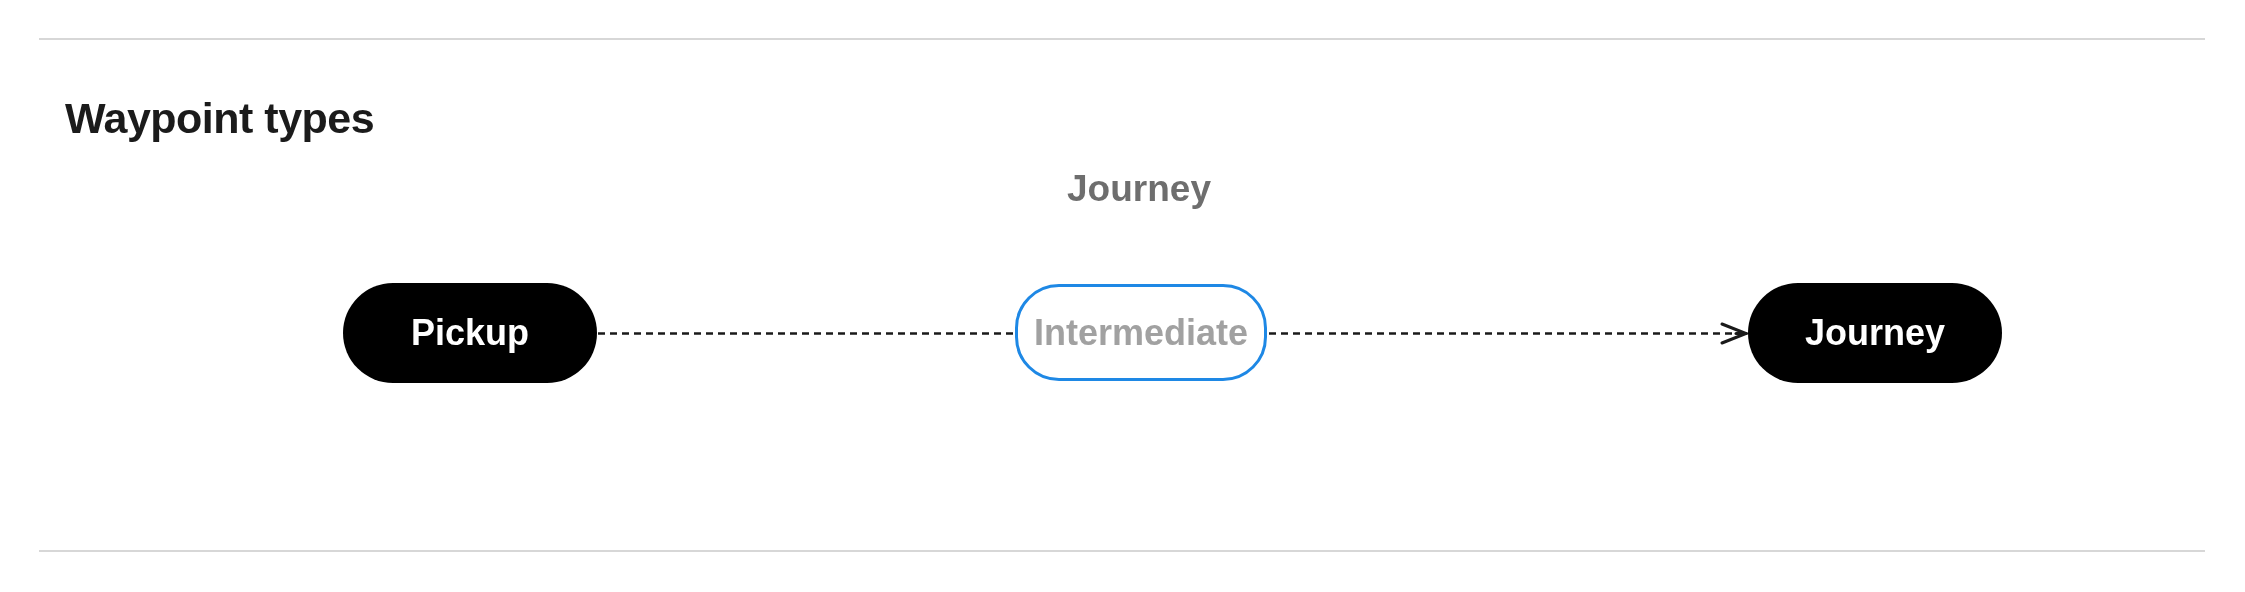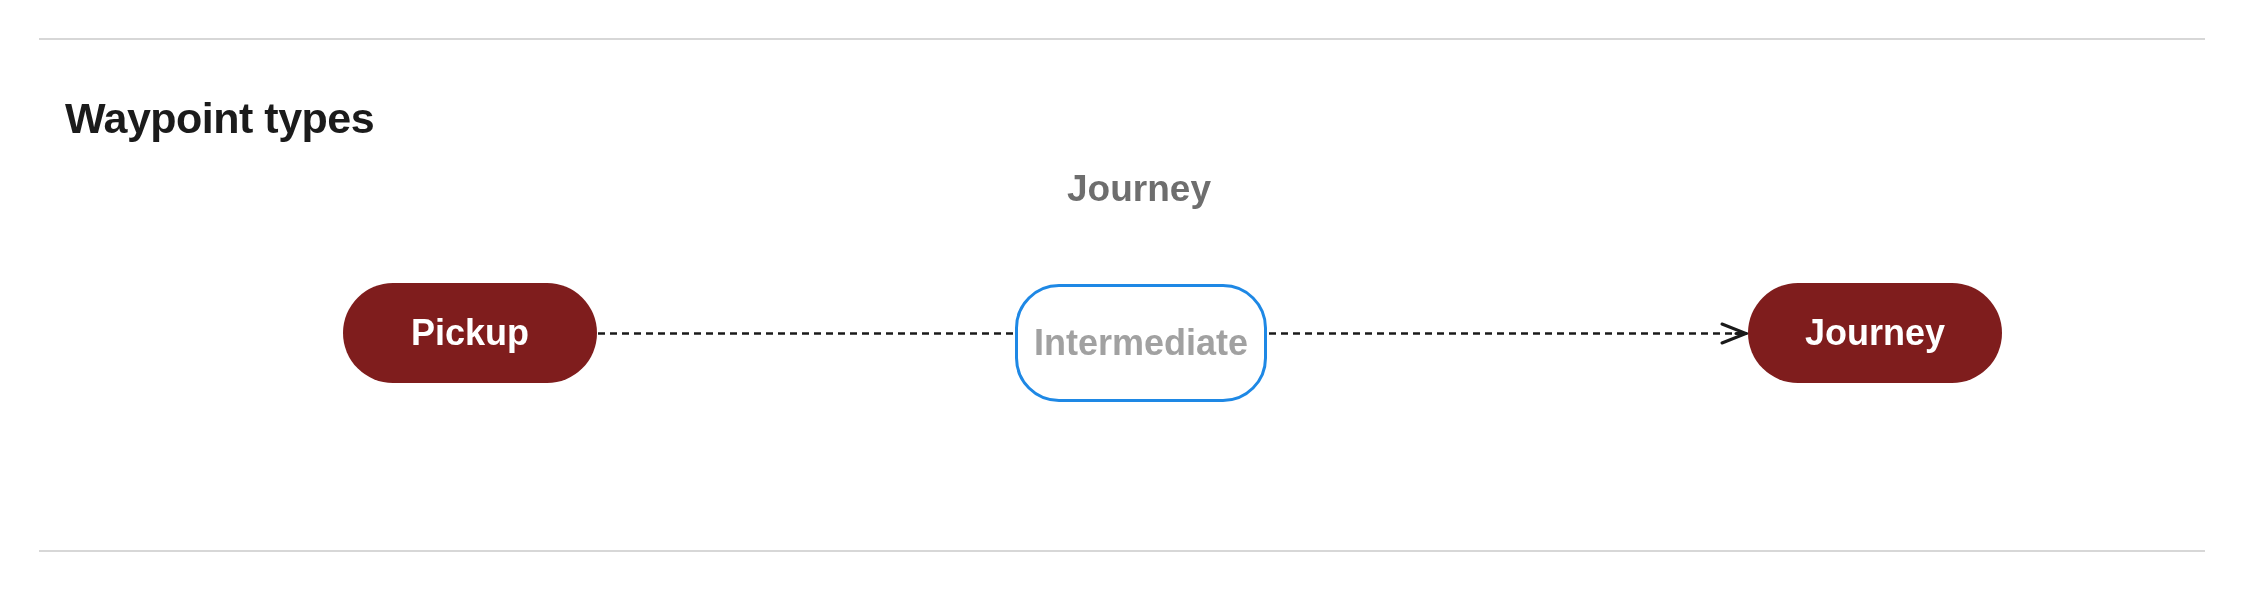--- a/index.html
+++ b/index.html
@@ -52,32 +52,32 @@
     position: absolute;
     display: flex;
     align-items: center;
     justify-content: center;
     font-size: 36px;
     font-weight: 700;
     white-space: nowrap;
     box-sizing: border-box;
   }
   .node.filled {
-    background: #7f1d1d;
+    background: #000000;
     color: #ffffff;
     border-radius: 50px;
   }
   .node.outlined {
     background: #ffffff;
     color: #a1a1a1;
     border: 3px solid #1e88e5;
     border-radius: 44px;
   }
   .node.pickup   { left: 343px;  top: 283px; width: 254px; height: 100px; }
-  .node.mid      { left: 1015px; top: 284px; width: 252px; height: 118px;  }
+  .node.mid      { left: 1015px; top: 284px; width: 252px; height: 97px;  }
   .node.dropoff  { left: 1748px; top: 283px; width: 254px; height: 100px; }
 
   .edges-svg {
     position: absolute;
     left: 0; top: 0;
     width: 2245px;
     height: 592px;
     pointer-events: none;
   }
 </style>

